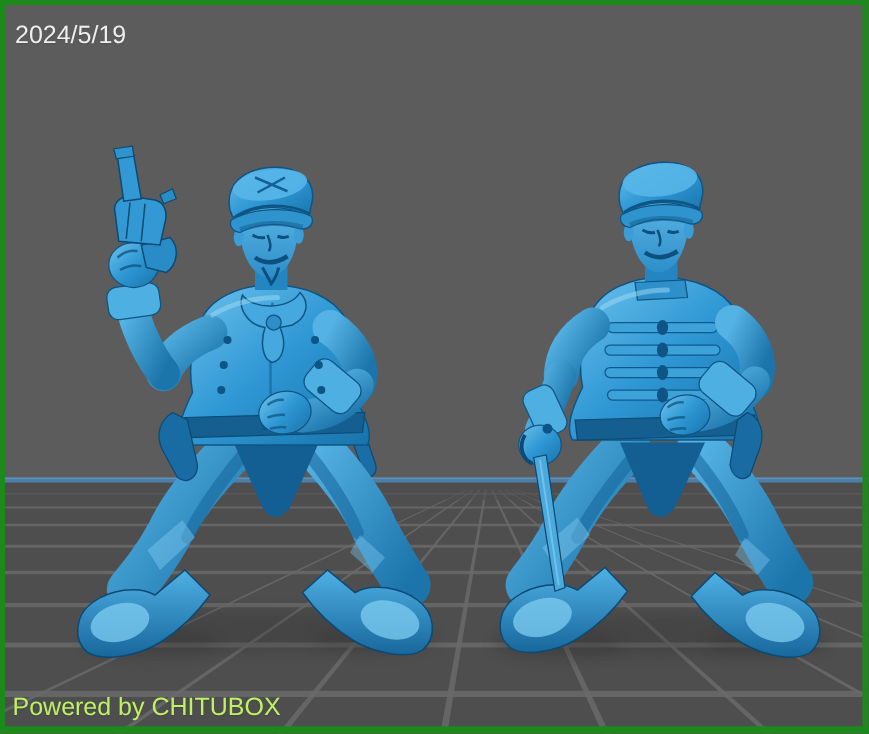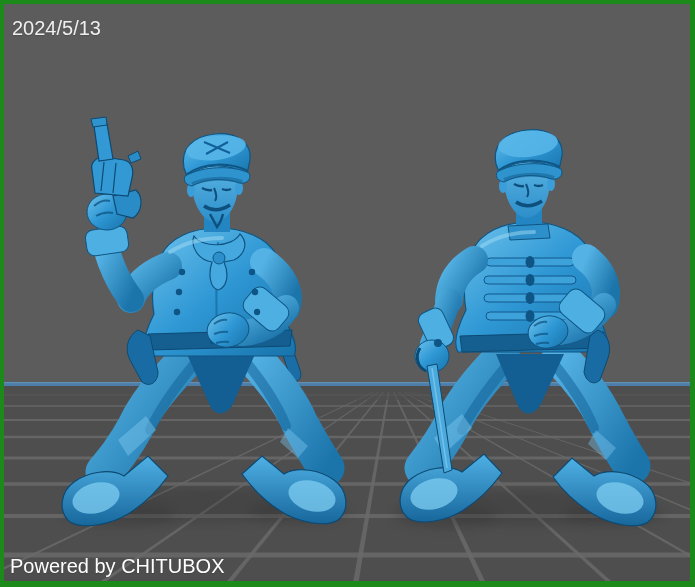--- a/index.html
+++ b/index.html
@@ -19,21 +19,21 @@
   }
   .sky{position:absolute;left:0;right:0;top:0;height:386px;background:var(--bg-gray);}
   .floor{position:absolute;left:0;right:0;top:386px;bottom:0;background:var(--floor-gray);}
   svg.scene{position:absolute;left:0;top:0;z-index:2;}
   .overlay-text{
     position:absolute;z-index:4;color:var(--text-white);
     font-size:20px;line-height:1.1;white-space:nowrap;
     text-shadow:0 1px 1px rgba(0,0,0,0.15);
   }
   .date-label{left:12px;top:17px;}
-  .watermark{left:10px;top:555px;color:#ffffff;}
+  .watermark{left:10px;top:555px;color:#bef264;}
   .frame-edge{position:absolute;background:var(--frame-green);z-index:6;}
   .frame-top{left:0;right:0;top:0;height:4px;}
   .frame-bottom{left:0;right:0;bottom:0;height:6px;}
   .frame-left{left:0;top:0;bottom:0;width:4px;}
   .frame-right{right:0;top:0;bottom:0;width:5px;}
 </style>
 </head>
 <body>
 
 <div class="sky"></div>
@@ -256,19 +256,19 @@
     <g stroke="#0d4f7d" fill="none">
       <path d="M514,184 q5,3 10,2" stroke-width="2.4"></path>
       <path d="M534,185 q5,2 9,0" stroke-width="2.4"></path>
       <path d="M526,184 q4,9 1,13" stroke-width="2"></path>
       <path d="M516,202 q12,8 26,-1" stroke-width="3.6"></path>
     </g>
     <path d="M482,246 C498,236 518,232 534,232" stroke="#9fdcf6" stroke-width="4" fill="none" opacity="0.5" stroke-linecap="round"></path>
   </g>
 </svg>
 
-<div class="overlay-text date-label">2024/5/13</div>
+<div class="overlay-text date-label">2024/5/19</div>
 <div class="overlay-text watermark">Powered by CHITUBOX</div>
 
 <div class="frame-edge frame-top"></div>
 <div class="frame-edge frame-bottom"></div>
 <div class="frame-edge frame-left"></div>
 <div class="frame-edge frame-right"></div>
 
 </body></html>

